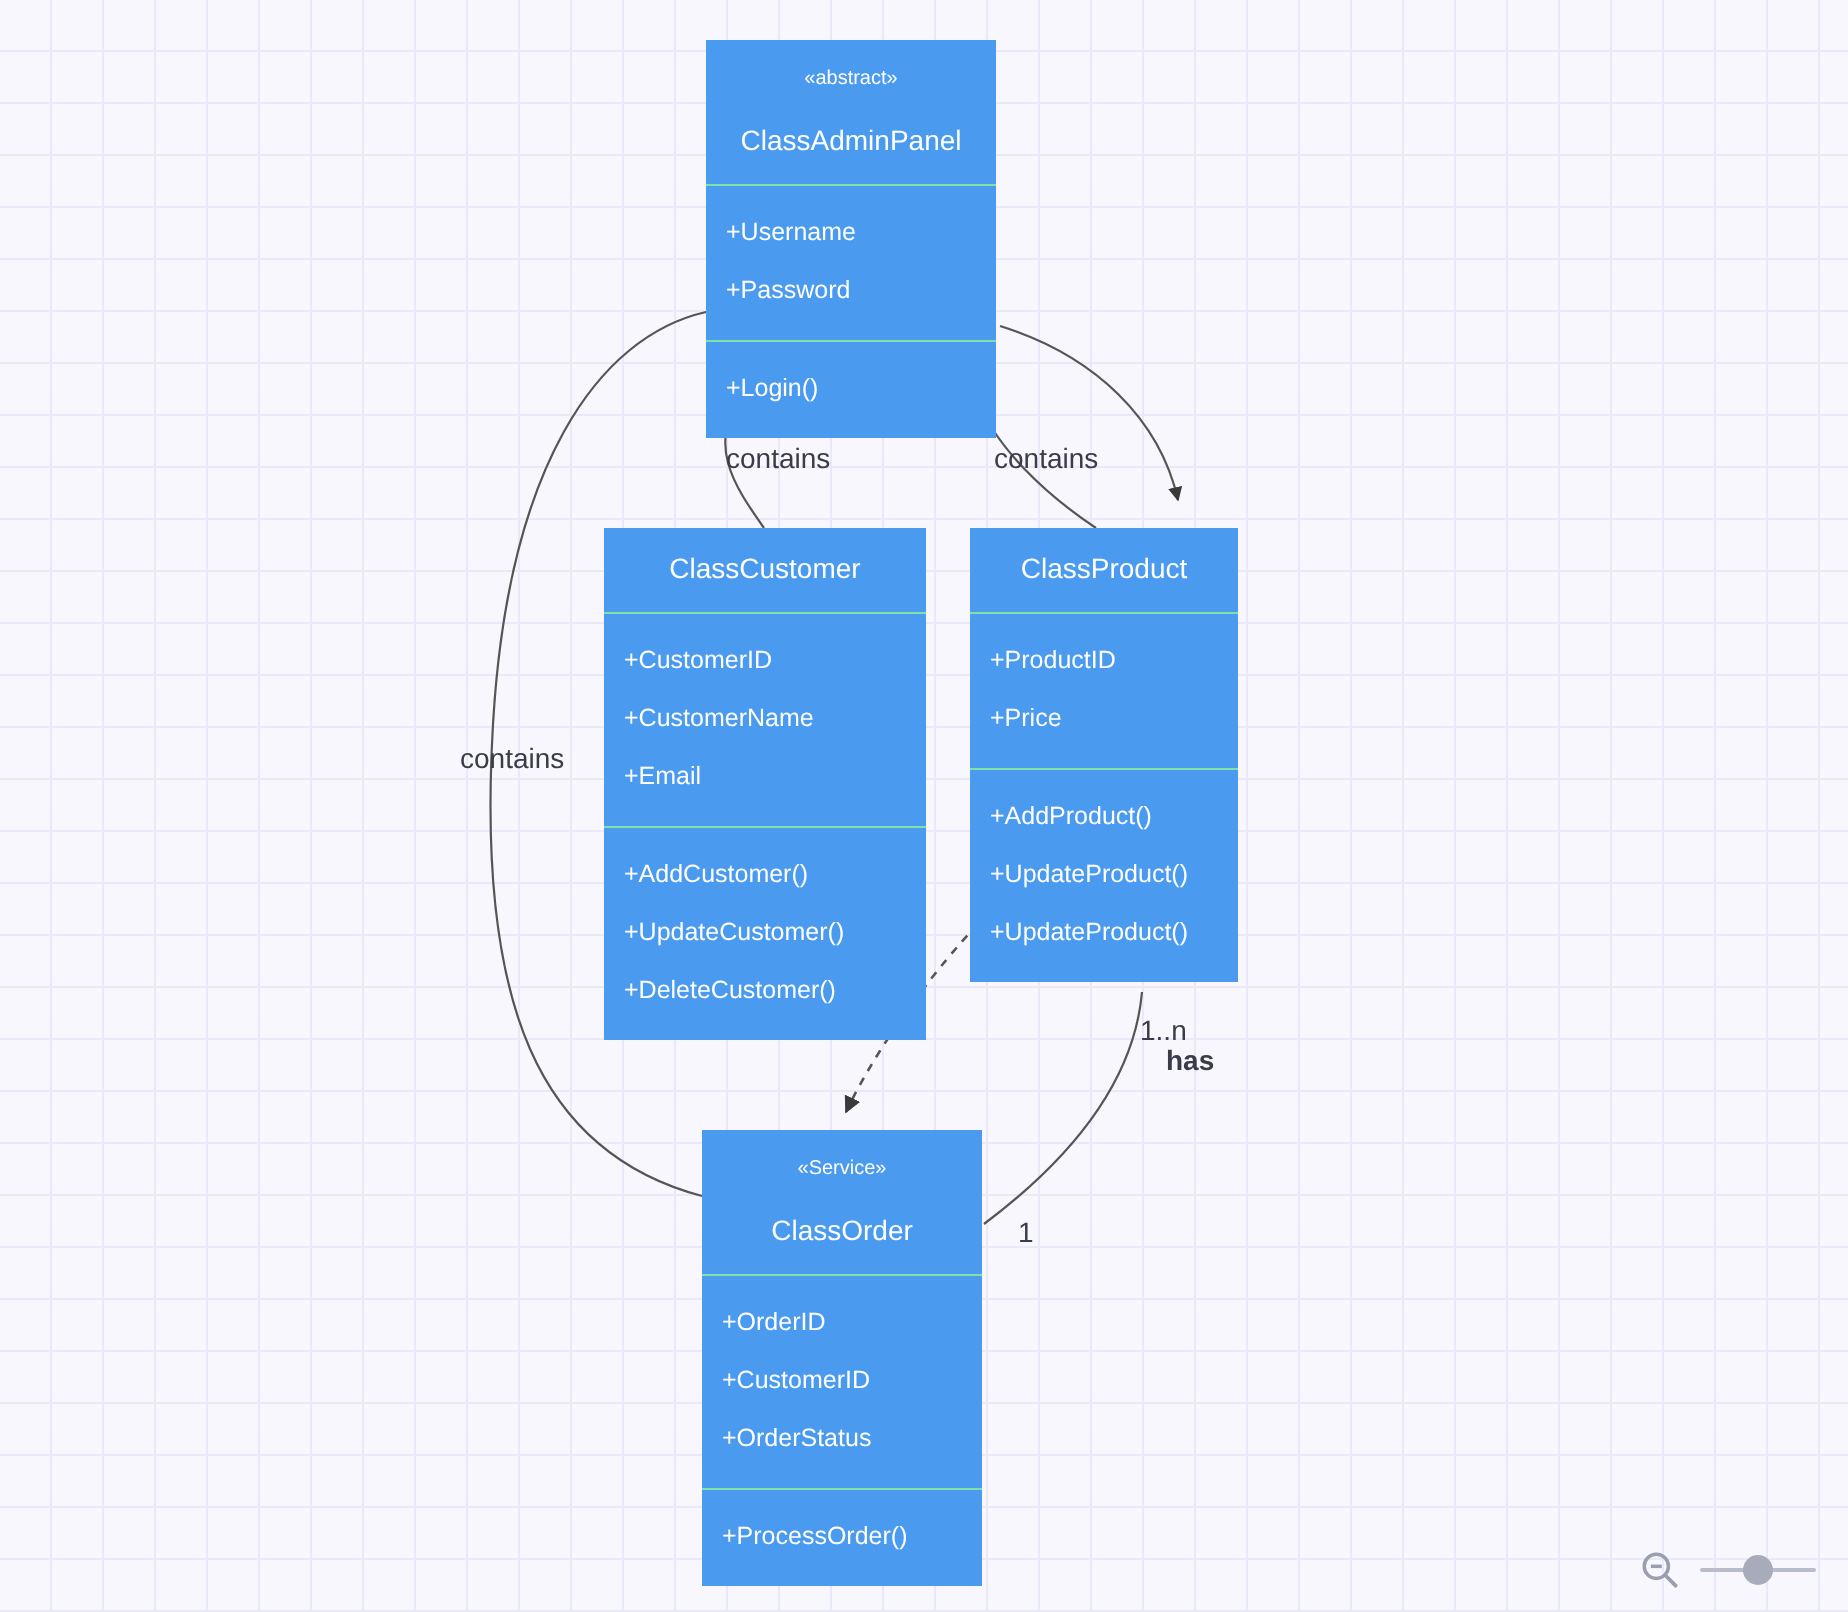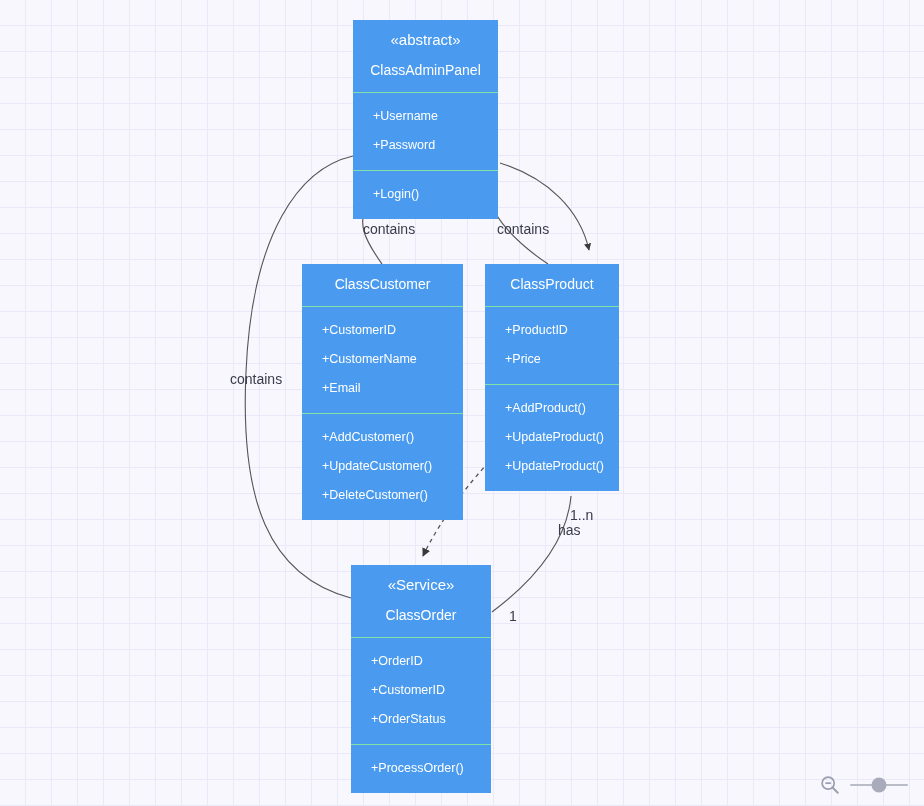--- a/index.html
+++ b/index.html
@@ -47,40 +47,40 @@
     box-sizing: border-box;
   }
   .node .section + .section {
     border-top: 1px solid #7fe0a8;
   }
   .node .hdr {
     text-align: center;
     padding: 10px 6px 12px 6px;
   }
   .node .hdr .stereo {
-    font-size: 15px;
+    font-size: 10px;
     line-height: 20px;
     display: block;
   }
   .node .hdr .cname {
     font-size: 14px;
     line-height: 20px;
     display: block;
     margin-top: 10px;
   }
   .node .hdr.no-stereo .cname {
     margin-top: 0;
   }
   .node .rows {
     padding: 9px 0 10px 0;
   }
   .node .row {
     font-size: 12.5px;
     line-height: 19px;
-    padding: 5px 0 5px 20px;
+    padding: 5px 0 5px 10px;
     white-space: nowrap;
   }
 
   
   .edge-label {
     position: absolute;
     font-size: 14px;
     line-height: 12px;
     color: #3b3b4a;
     white-space: nowrap;
@@ -209,21 +209,21 @@
       <div class="row">+ProcessOrder()</div>
     </div>
   </div>
 
   <div class="edge-label" style="left:363px; top:223px;">contains</div>
 
   <div class="edge-label" style="left:497px; top:223px;">contains</div>
 
   <div class="edge-label" style="left:230px; top:373px;">contains</div>
 
-  <div class="edge-label" style="left:558px; top:524px;">has</div>
+  <div class="edge-label" style="left:583px; top:524px;font-weight:bold;">has</div>
 
   <div class="edge-label" style="left:570px; top:509px;">1..n</div>
 
   <div class="edge-label" style="left:509px; top:610px;">1</div>
 
   <div id="zoom-widget">
     <svg class="mag" viewBox="0 0 24 24">
       <circle cx="10" cy="10" r="6.6" fill="none" stroke="#9b9eae" stroke-width="1.9"></circle>
       <line x1="7" y1="10" x2="13" y2="10" stroke="#9b9eae" stroke-width="1.9"></line>
       <line x1="15" y1="15" x2="20.5" y2="20.5" stroke="#9b9eae" stroke-width="2.1" stroke-linecap="round"></line>

